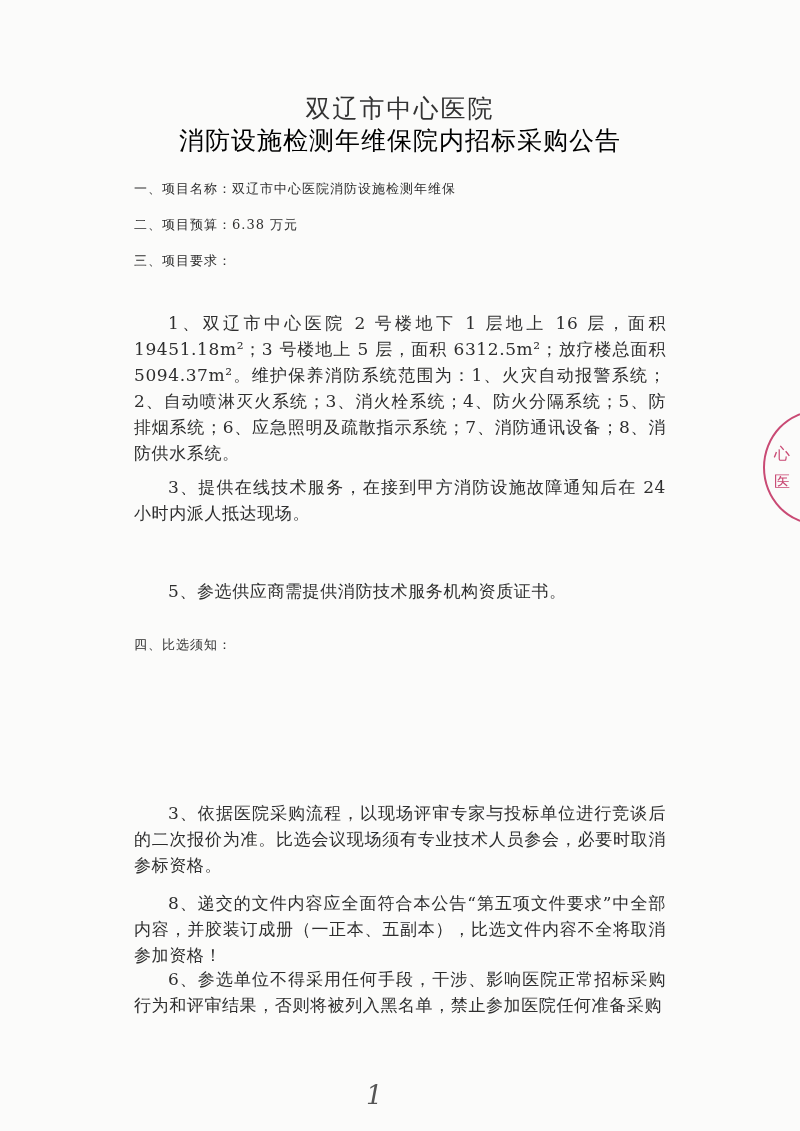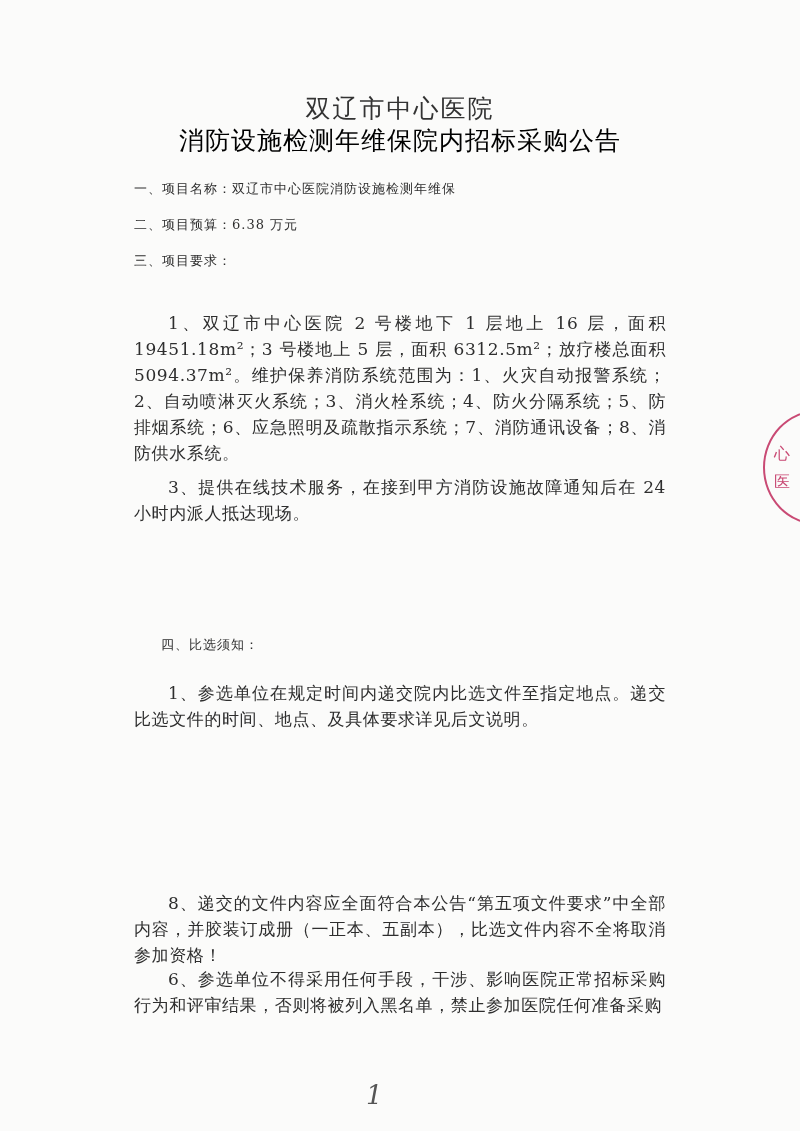--- a/index.html
+++ b/index.html
@@ -45,24 +45,25 @@
 <div class="page">
   <div class="title1">双辽市中心医院</div>
   <div class="title2">消防设施检测年维保院内招标采购公告</div>
 
   <div class="line" style="top:180px;">一、项目名称：双辽市中心医院消防设施检测年维保</div>
   <div class="line" style="top:216px;">二、项目预算：6.38 万元</div>
   <div class="line" style="top:252px;">三、项目要求：</div>
 
   <div class="para" style="top:288px;margin-top:22px;">1、双辽市中心医院 2 号楼地下 1 层地上 16 层，面积 19451.18m²；3 号楼地上 5 层，面积 6312.5m²；放疗楼总面积 5094.37m²。维护保养消防系统范围为：1、火灾自动报警系统；2、自动喷淋灭火系统；3、消火栓系统；4、防火分隔系统；5、防排烟系统；6、应急照明及疏散指示系统；7、消防通讯设备；8、消防供水系统。</div>
   <div class="para" style="top:474px;">3、提供在线技术服务，在接到甲方消防设施故障通知后在 24 小时内派人抵达现场。</div>
+  <div class="para" style="top:578px;">5、参选供应商需提供消防技术服务机构资质证书。</div>
 
-  <div class="line" style="top:636px;margin-left:27px;">四、比选须知：</div>
+  <div class="line" style="top:636px;">四、比选须知：</div>
 
-  <div class="para" style="top:680px;">1、参选单位在规定时间内递交院内比选文件至指定地点。递交比选文件的时间、地点、及具体要求详见后文说明。</div>
+  <div class="para" style="top:800px;">3、依据医院采购流程，以现场评审专家与投标单位进行竞谈后的二次报价为准。比选会议现场须有专业技术人员参会，必要时取消参标资格。</div>
   <div class="para" style="top:890px;">8、递交的文件内容应全面符合本公告“第五项文件要求”中全部内容，并胶装订成册（一正本、五副本），比选文件内容不全将取消参加资格！</div>
   <div class="para" style="top:966px;">6、参选单位不得采用任何手段，干涉、影响医院正常招标采购行为和评审结果，否则将被列入黑名单，禁止参加医院任何准备采购</div>
 
   <div class="seal"></div>
   <div class="seal-text">
     <div>心</div>
     <div>医</div>
   </div>
 
   <div class="page-num">1</div>

